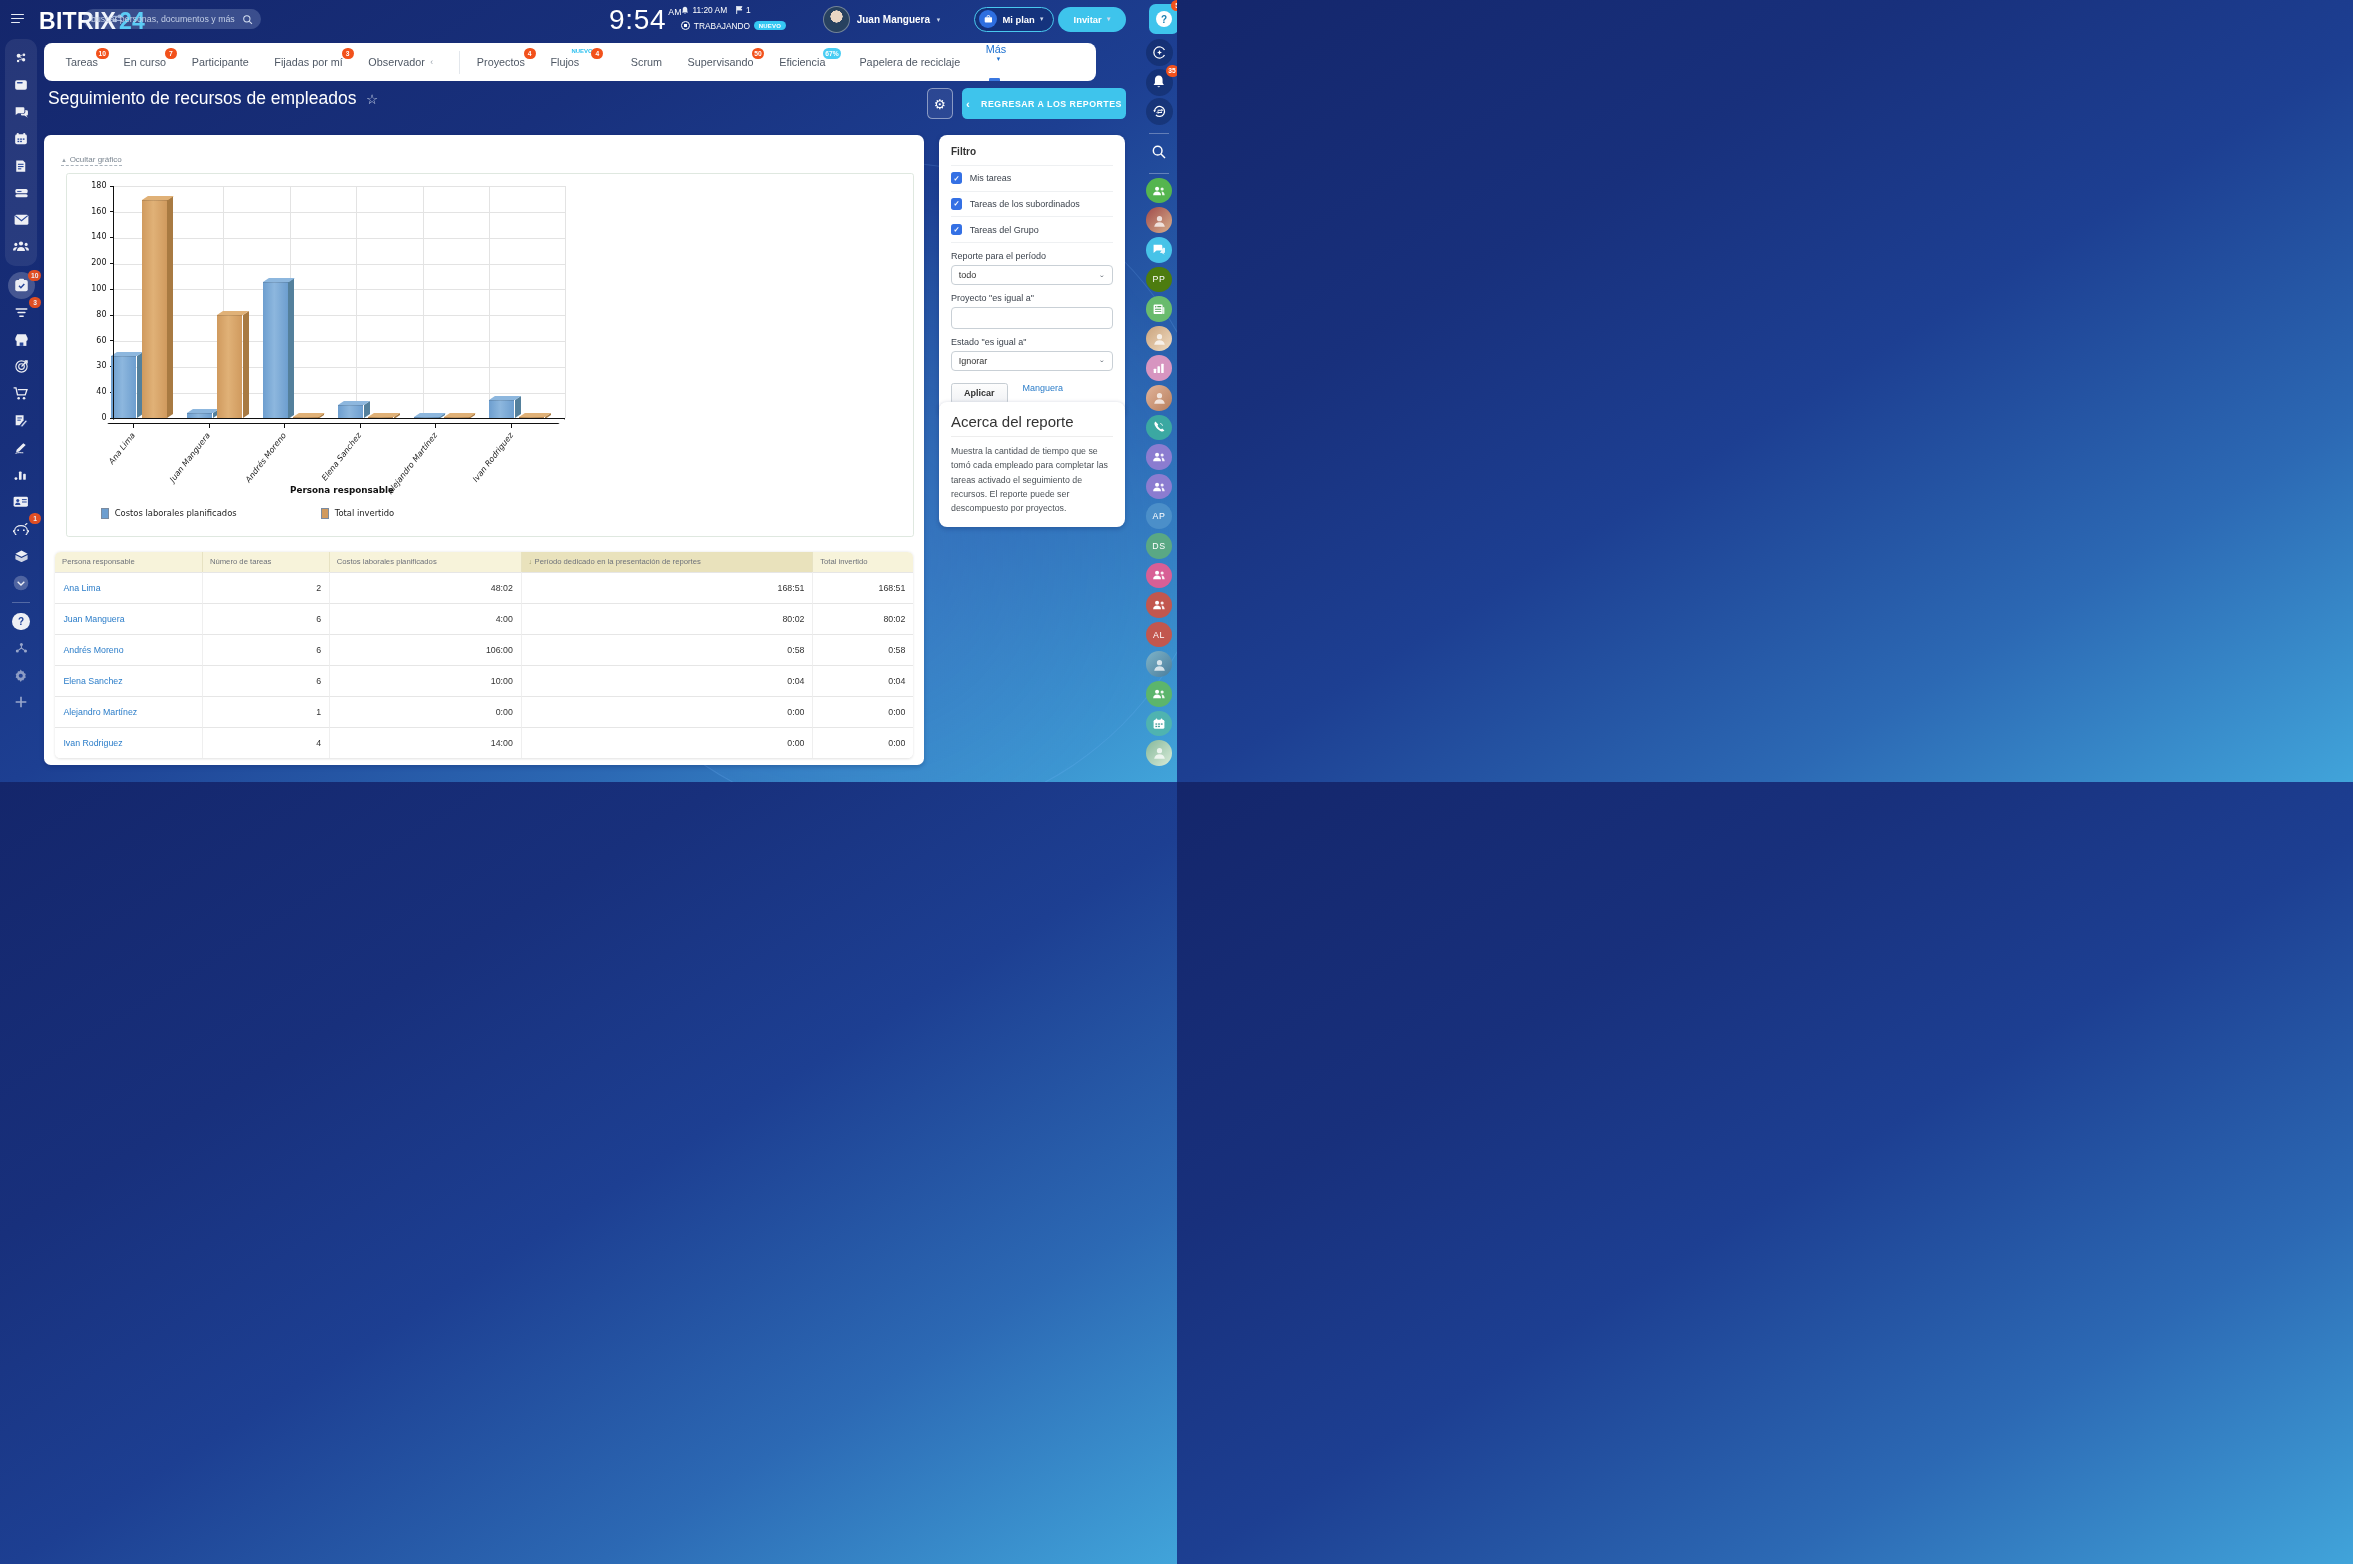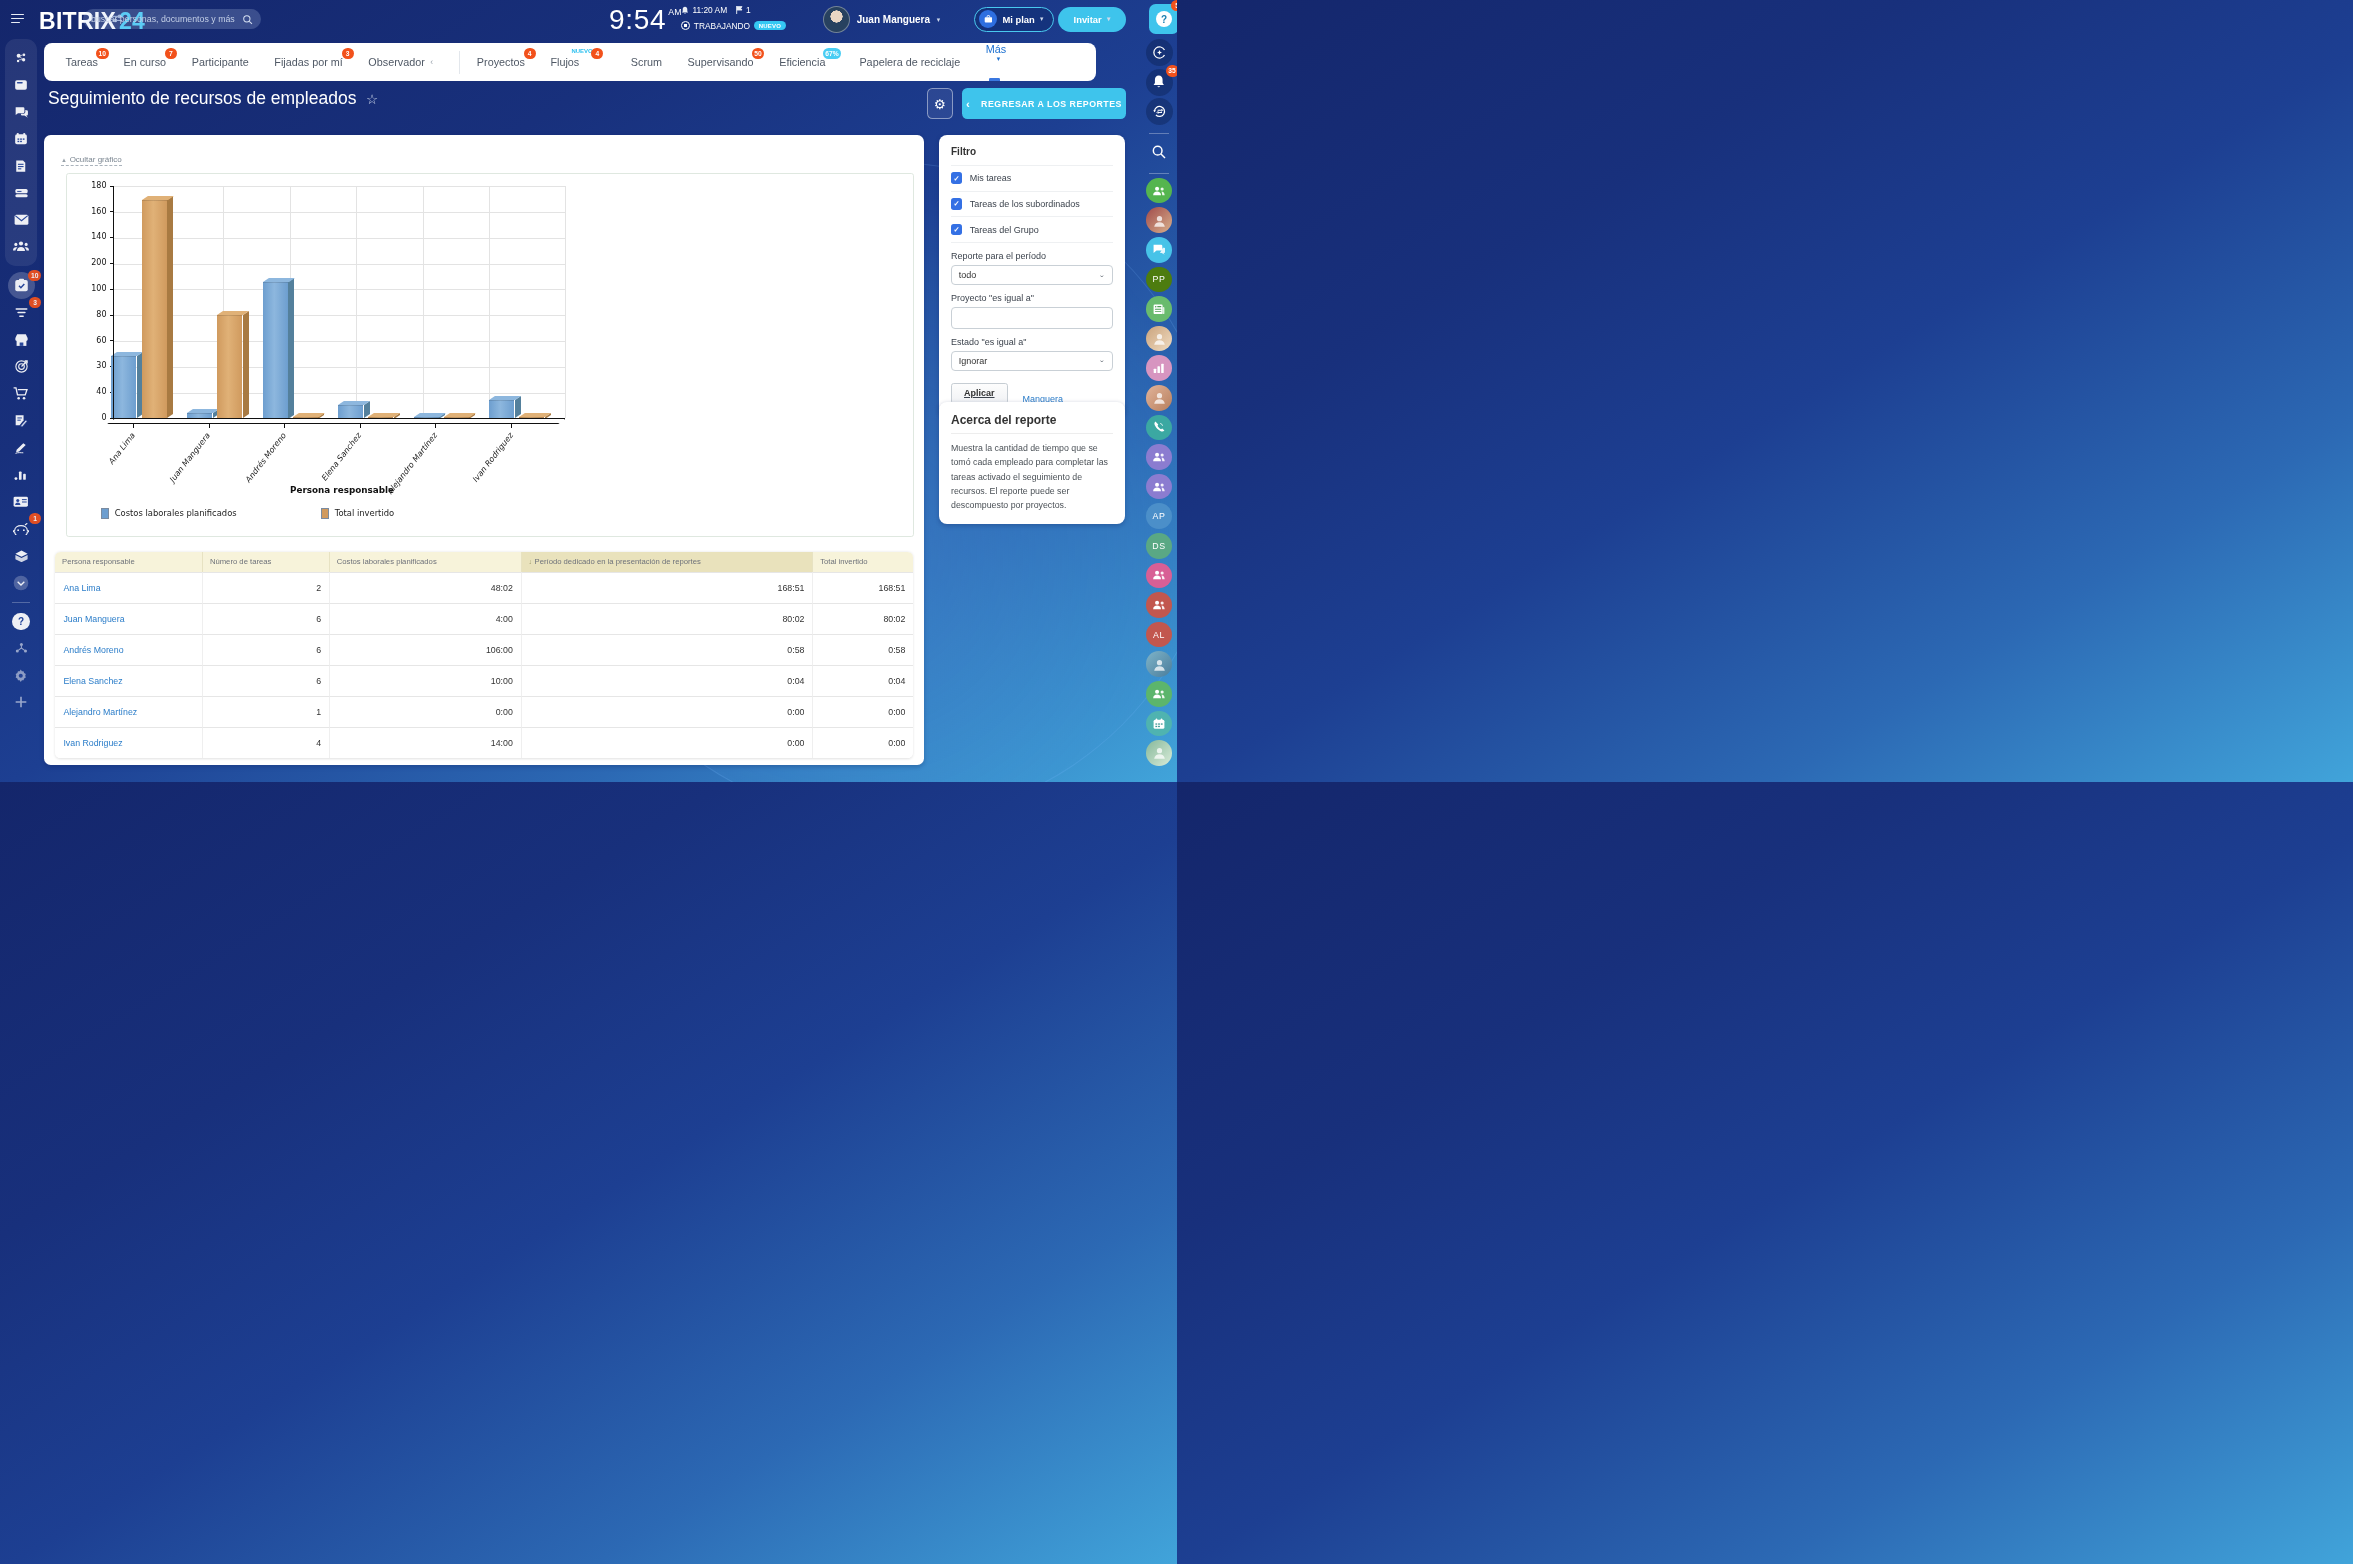--- a/index.html
+++ b/index.html
@@ -137,28 +137,28 @@
   .filter-card { position:absolute; left:939px; top:135px; width:186px; background:#fff; border-radius:8px; z-index:2;
     color:#3c434d; padding:10.8px 12px 12px 12px; box-shadow:0 1.3px 4px rgba(10,25,80,.25); }
   .filter-title { font-size:10px; font-weight:700; color:#333; margin-bottom:8px; }
   .f-row { display:flex; align-items:center; gap:7.4px; padding:6.7px 0; border-top:0.7px solid #eef0f2; font-size:9px; cursor:pointer; }
   .checkbox { width:11.4px; height:11.4px; border-radius:2.7px; background:#3470e4; color:#fff; font-size:7.4px; font-weight:700;
     display:flex; align-items:center; justify-content:center; flex:none; }
   .f-label { font-size:9px; color:#3c434d; margin:8px 0 4px; }
   .f-select { height:20px; border:0.7px solid #c9d0d6; border-radius:4px; display:flex; align-items:center;
     padding:0 6.7px; font-size:9px; color:#333; justify-content:space-between; cursor:pointer; background:#fff; }
   .f-input { height:21.5px; border:0.7px solid #c9d0d6; border-radius:4px; background:#fff; cursor:text; }
-  .f-actions { display:flex; align-items:flex-end; gap:15px; margin-top:12px;text-decoration:underline; }
+  .f-actions { display:flex; align-items:flex-start; gap:15px; margin-top:12px; }
   .apply-btn { height:21px; padding:0 12px; background:linear-gradient(#fdfdfd,#f0f2f4); border:0.7px solid #c6cdd3;
     border-radius:2.7px; font-size:9px; font-weight:700; color:#333; cursor:pointer; font-family:"Liberation Sans",sans-serif; }
   .cancel-link { color:#2b7dc9; font-size:9px; cursor:pointer; }
 
   .about-card { position:absolute; left:939px; top:402px; width:186px; background:#fff; border-radius:8px; z-index:2;
     color:#4a5056; padding:10.8px 12px 12px 12px; box-shadow:0 1.3px 4px rgba(10,25,80,.25); }
-  .about-title { font-size:12px; font-weight:700; color:#333; padding-bottom:6.7px; border-bottom:0.7px solid #ededed; }
+  .about-title { font-size:15px; font-weight:400; color:#333; padding-bottom:6.7px; border-bottom:0.7px solid #ededed; }
   .about-text { font-size:8.8px; line-height:1.62; margin-top:6.7px; color:#4a5056; }
 
   .chev-down { display:inline-block; transform:scaleY(.8); }
   svg.ic { display:block; }
 </style>
 </head>
 <body>
 
 <div class="bg-circle"></div>
 

